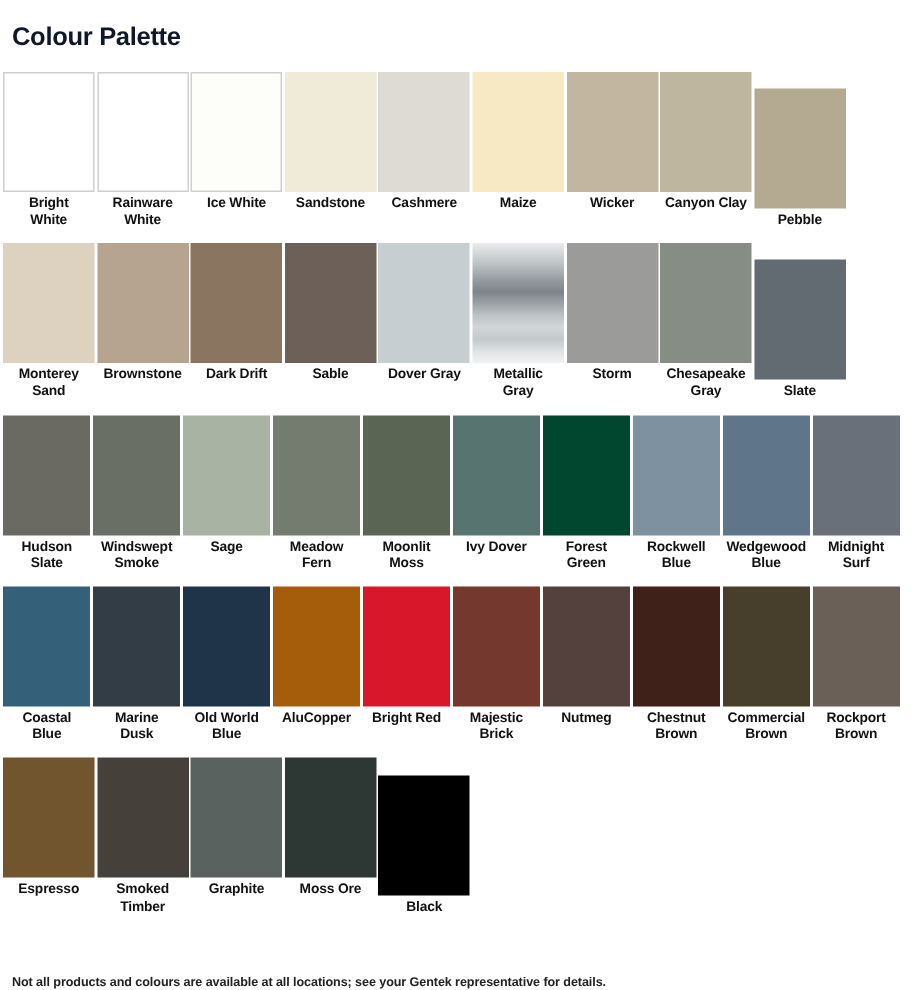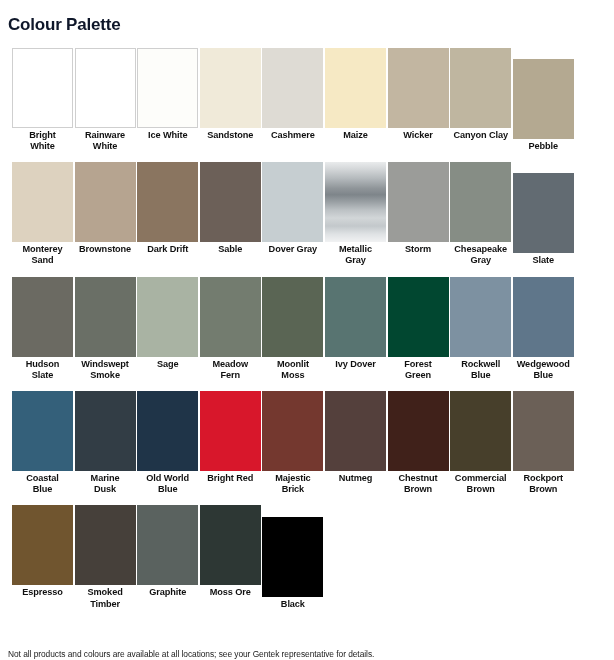--- a/index.html
+++ b/index.html
@@ -28,21 +28,21 @@
     font-size: 17px;
     font-weight: bold;
     letter-spacing: -0.2px;
     color: #0f172a;
     padding: 3px 0 0 8px;
     line-height: 22px;
   }
 
   
   .palette-rows {
-    padding: 0 12px;
+    padding: 0 2px;
   }
   .palette-row {
     display: flex;
     width: 598px;
     margin-bottom: 0px;
   }
   .swatch-cell {
     width: 61.0px;
     margin-right: 1.6px;
     display: flex;
@@ -73,21 +73,21 @@
 
   
   .row-gap-1 { height: 10px; }
 
   
   .palette-footer {
     position: absolute;
     left: 8px;
     bottom: 12px;
     font-size: 8.4px;
-    font-weight: normal;
+    font-weight: bold;
     color: #222222;
     letter-spacing: -0.05px;
   }
 </style>
 </head>
 <body>
 
 <div id="page">
 
   <h1 class="palette-title">Colour Palette</h1>
@@ -213,39 +213,48 @@
         <div class="swatch-cell">
           <div class="swatch-chip" style="background: rgb(125, 145, 161);"></div>
           <div class="swatch-label">Rockwell
 Blue</div>
         </div>
         <div class="swatch-cell">
           <div class="swatch-chip" style="background: rgb(95, 118, 138);"></div>
           <div class="swatch-label">Wedgewood
 Blue</div>
         </div>
+        <div class="swatch-cell">
+          <div class="swatch-chip" style="background: rgb(105, 112, 122);"></div>
+          <div class="swatch-label">Midnight
+Surf</div>
+        </div>
       </div>
       <div class="row-gap-1"></div>
       <div class="palette-row">
         <div class="swatch-cell">
           <div class="swatch-chip" style="background: rgb(52, 96, 122);"></div>
           <div class="swatch-label">Coastal
 Blue</div>
         </div>
         <div class="swatch-cell">
           <div class="swatch-chip" style="background: rgb(50, 61, 69);"></div>
           <div class="swatch-label">Marine
 Dusk</div>
         </div>
         <div class="swatch-cell">
           <div class="swatch-chip" style="background: rgb(31, 52, 72);"></div>
           <div class="swatch-label">Old World
 Blue</div>
         </div>
         <div class="swatch-cell">
+          <div class="swatch-chip" style="background: rgb(165, 93, 12);"></div>
+          <div class="swatch-label">AluCopper</div>
+        </div>
+        <div class="swatch-cell">
           <div class="swatch-chip" style="background: rgb(216, 23, 43);"></div>
           <div class="swatch-label">Bright Red</div>
         </div>
         <div class="swatch-cell">
           <div class="swatch-chip" style="background: rgb(116, 56, 47);"></div>
           <div class="swatch-label">Majestic
 Brick</div>
         </div>
         <div class="swatch-cell">
           <div class="swatch-chip" style="background: rgb(84, 64, 60);"></div>

